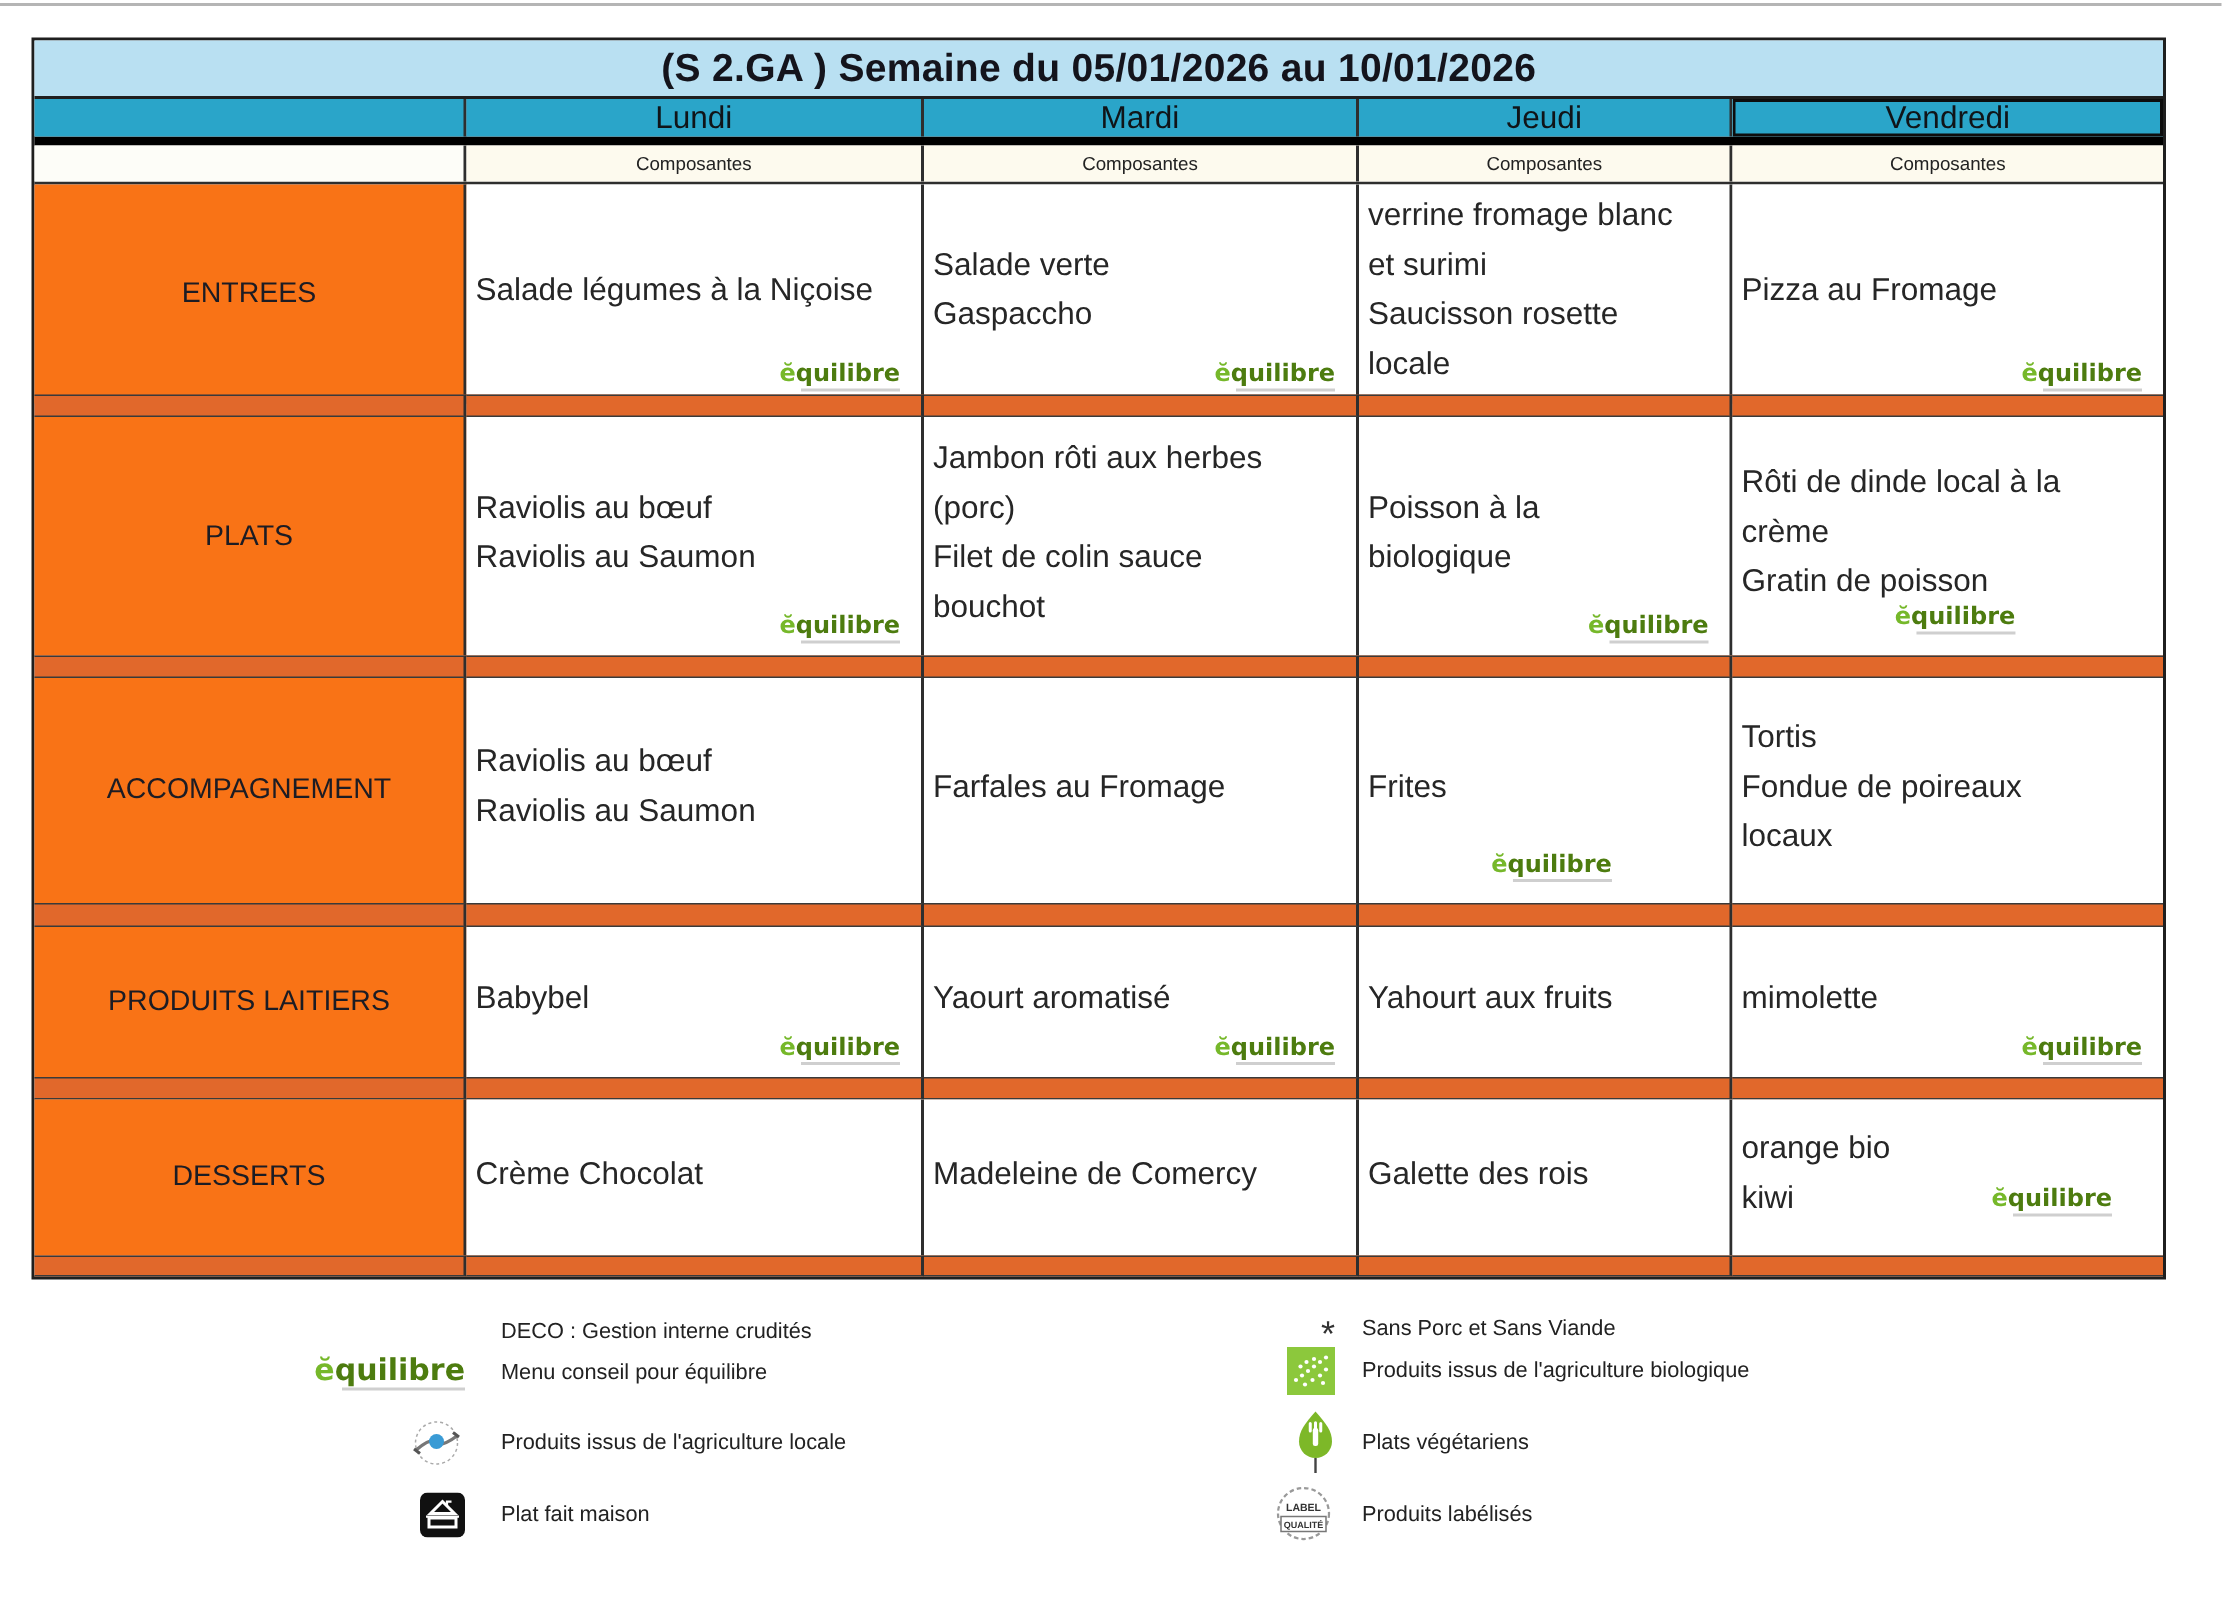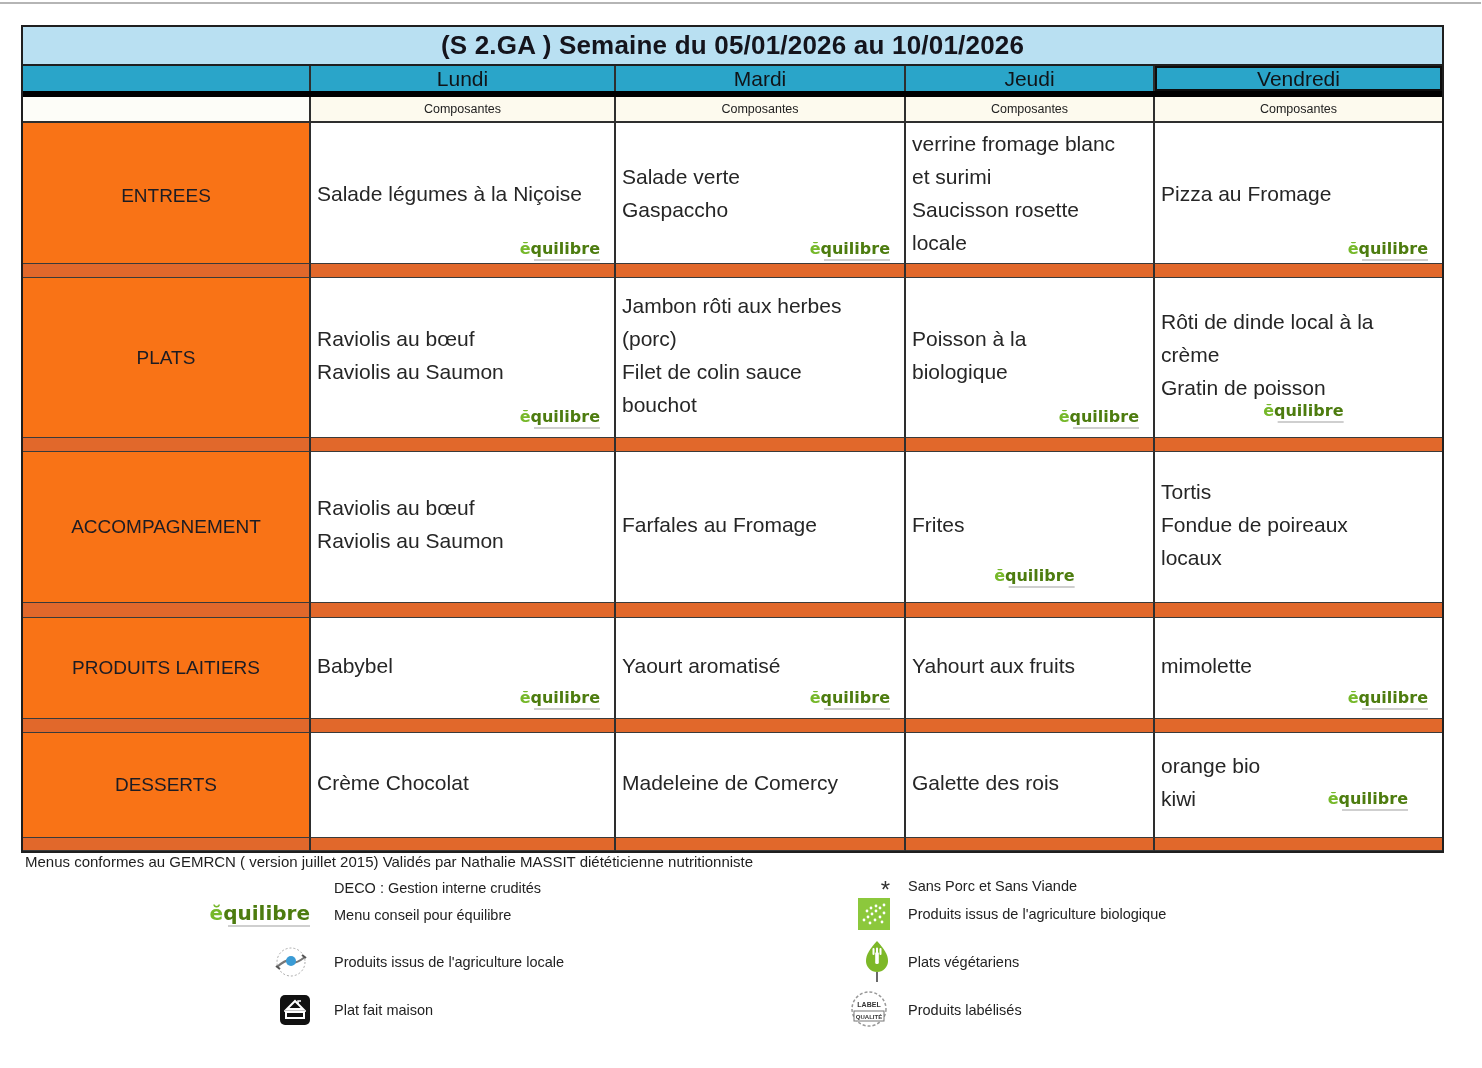--- a/index.html
+++ b/index.html
@@ -228,21 +228,20 @@
         <div class="grid sep-row" style="height: 14px;">
           <div class="sep-cell"></div>
           <div class="sep-cell"></div>
           <div class="sep-cell"></div>
           <div class="sep-cell"></div>
           <div class="sep-cell"></div>
         </div>
       </div>
   </div>
 
-  <div class="foot-validation">Menus conformes au GEMRCN ( version juillet 2015) Validés par Nathalie MASSIT  diététicienne nutritionniste</div>
   <div id="legend-left">
       <div class="legend-item ll ll1">
         <span class="ic">
           <span></span>
         </span>
         <span class="lbl">DECO : Gestion interne crudités</span>
       </div>
       <div class="legend-item ll ll2">
         <span class="ic">
           <span class="eq footer-eq"><span class="eq-e">ĕ</span><span class="eq-rest">quilibre</span><span class="eq-tag"></span></span>

